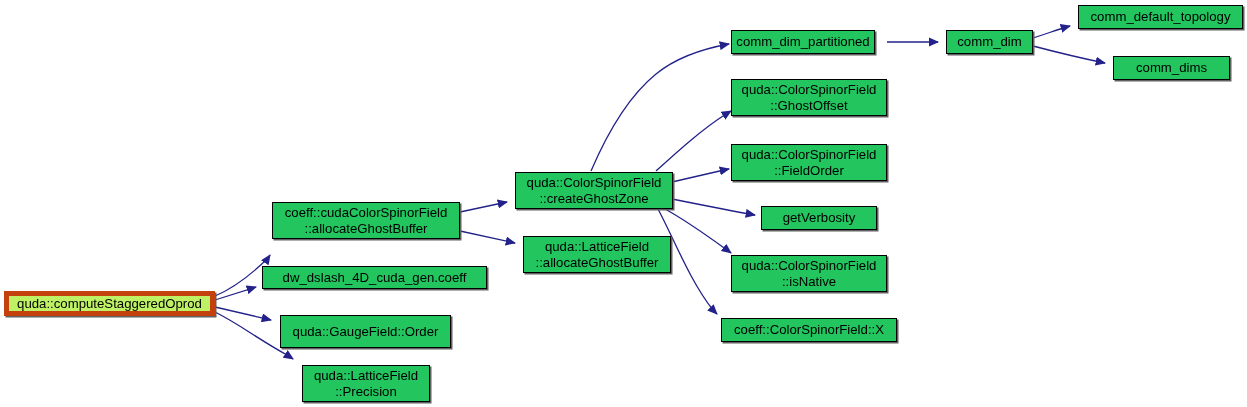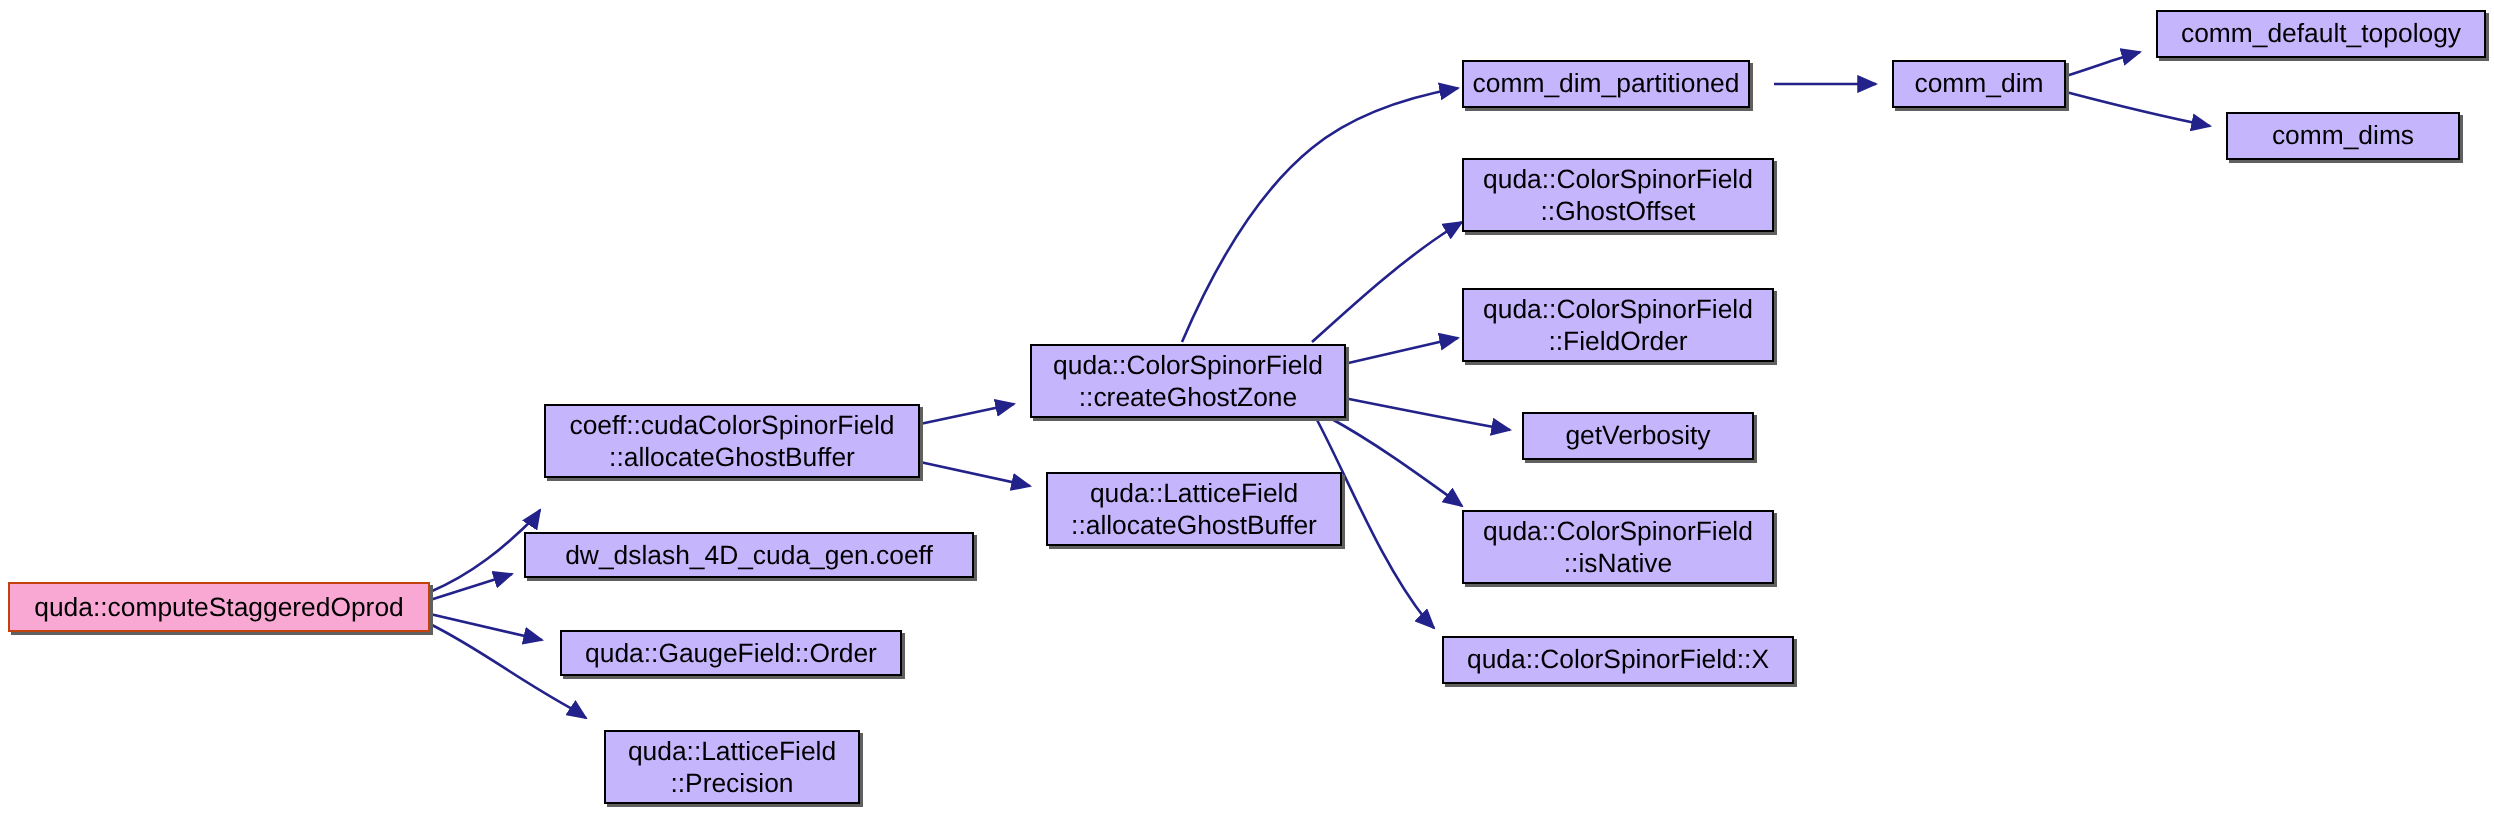--- a/index.html
+++ b/index.html
@@ -20,36 +20,36 @@
     left: 0;
     top: 0;
     width: 1247px;
     height: 407px;
     pointer-events: none;
   }
   .node {
     position: absolute;
     box-sizing: border-box;
     border: 1px solid #000000;
-    background: #c4b5fd;
+    background: #22c55e;
     color: #000000;
     font-size: 13.2px;
     line-height: 15.5px;
     text-align: center;
     display: flex;
     align-items: center;
     justify-content: center;
     white-space: pre-line;
     letter-spacing: 0px;
     box-shadow: 1.5px 1.5px 0 0 #606060;
     z-index: 2;
   }
   .node.current {
-    background: #f9a8d4;
-    border: 1px solid #c2410c;
+    background: #bef264;
+    border: 5px solid #c2410c;
   }
   .node-label {
     display: block;
     width: 100%;
     padding: 0 3px;
     box-sizing: border-box;
   }
 </style>
 </head>
 <body>
@@ -77,33 +77,33 @@
         <path d="M887,42 L938,42" fill="none" stroke="#22228a" stroke-width="1.3" marker-end="url(#arrowhead)"></path>
         <path d="M1033,38 C1046,34 1059,29 1070,26" fill="none" stroke="#22228a" stroke-width="1.3" marker-end="url(#arrowhead)"></path>
         <path d="M1033,46 C1052,51 1080,58 1105,63" fill="none" stroke="#22228a" stroke-width="1.3" marker-end="url(#arrowhead)"></path>
       </g>
   </svg>
   <div id="node-layer">
       <div class="node current" style="left: 4px; top: 291px; width: 211px; height: 25px;"><span class="node-label">quda::computeStaggeredOprod</span></div>
       <div class="node" style="left: 272px; top: 202px; width: 188px; height: 37px;"><span class="node-label">coeff::cudaColorSpinorField
 ::allocateGhostBuffer</span></div>
       <div class="node" style="left: 262px; top: 266px; width: 225px; height: 23px;"><span class="node-label">dw_dslash_4D_cuda_gen.coeff</span></div>
-      <div class="node" style="left: 280px; top: 315px; width: 171px; height: 23px;"><span class="node-label">quda::GaugeField::Order</span></div>
+      <div class="node" style="left: 280px; top: 315px; width: 171px; height: 33px;"><span class="node-label">quda::GaugeField::Order</span></div>
       <div class="node" style="left: 302px; top: 365px; width: 128px; height: 37px;"><span class="node-label">quda::LatticeField
 ::Precision</span></div>
       <div class="node" style="left: 515px; top: 172px; width: 158px; height: 37px;"><span class="node-label">quda::ColorSpinorField
 ::createGhostZone</span></div>
       <div class="node" style="left: 523px; top: 236px; width: 148px; height: 37px;"><span class="node-label">quda::LatticeField
 ::allocateGhostBuffer</span></div>
       <div class="node" style="left: 731px; top: 30px; width: 144px; height: 24px;"><span class="node-label">comm_dim_partitioned</span></div>
       <div class="node" style="left: 731px; top: 79px; width: 156px; height: 37px;"><span class="node-label">quda::ColorSpinorField
 ::GhostOffset</span></div>
       <div class="node" style="left: 731px; top: 144px; width: 156px; height: 37px;"><span class="node-label">quda::ColorSpinorField
 ::FieldOrder</span></div>
       <div class="node" style="left: 761px; top: 206px; width: 116px; height: 24px;"><span class="node-label">getVerbosity</span></div>
       <div class="node" style="left: 731px; top: 255px; width: 156px; height: 37px;"><span class="node-label">quda::ColorSpinorField
 ::isNative</span></div>
-      <div class="node" style="left: 721px; top: 318px; width: 176px; height: 24px;"><span class="node-label">quda::ColorSpinorField::X</span></div>
+      <div class="node" style="left: 721px; top: 318px; width: 176px; height: 24px;"><span class="node-label">coeff::ColorSpinorField::X</span></div>
       <div class="node" style="left: 946px; top: 30px; width: 87px; height: 24px;"><span class="node-label">comm_dim</span></div>
       <div class="node" style="left: 1078px; top: 5px; width: 165px; height: 24px;"><span class="node-label">comm_default_topology</span></div>
       <div class="node" style="left: 1113px; top: 56px; width: 117px; height: 24px;"><span class="node-label">comm_dims</span></div>
     </div>
 </div>
 
 </body></html>

